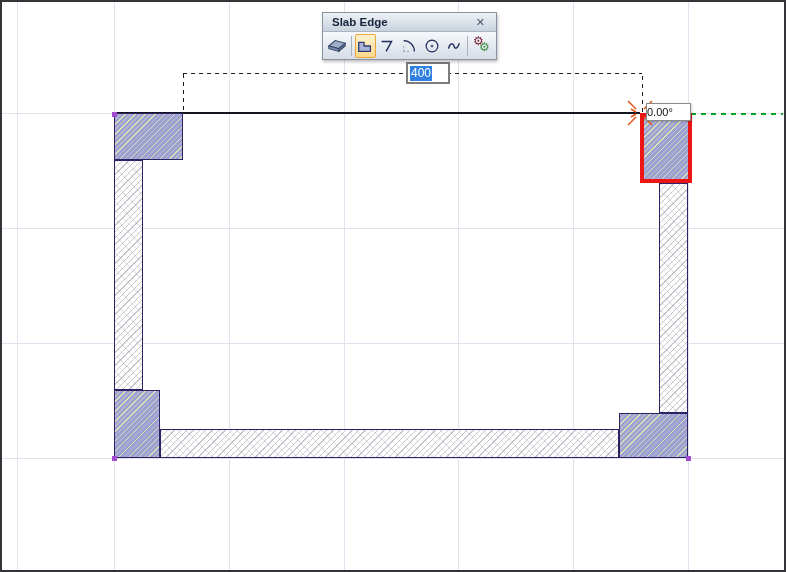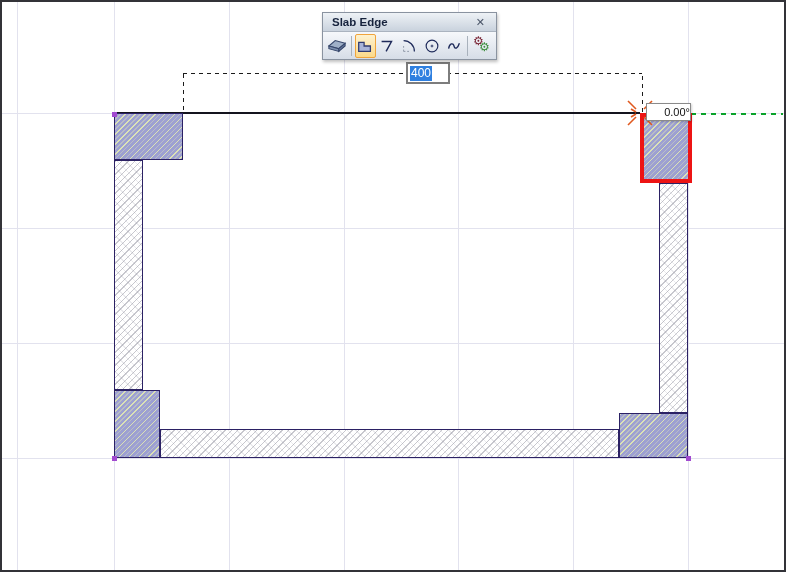--- a/index.html
+++ b/index.html
@@ -45,21 +45,21 @@
   .col-tr{left:640px;top:113px;width:52px;height:70px;border:4px solid #ed1414;}
 
   .handle{position:absolute;width:5px;height:5px;background:#a24ad0;z-index:20;}
   .h-tl{left:112px;top:112px;}
   .h-bl{left:112px;top:456px;}
   .h-br{left:686px;top:456px;}
 
   .snap{position:absolute;left:625px;top:98px;width:30px;height:30px;z-index:25;}
 
   .angle-tip{position:absolute;left:646px;top:103px;width:45px;height:18px;background:#fff;
-    border:1px solid #8a8a8a;display:flex;align-items:center;justify-content:flex-end;
+    border:1px solid #8a8a8a;display:flex;align-items:center;justify-content:flex-start;
     font-size:11px;color:#101010;z-index:30;box-shadow:1px 1px 2px rgba(0,0,0,.18);}
 
   .dim-input{position:absolute;left:406px;top:62px;width:44px;height:22px;background:#fff;
     border:2px solid #7d7d7d;display:flex;align-items:center;padding-left:2px;
     font-size:12px;z-index:30;}
   .dim-input .sel{background:#2f80e0;color:#fff;padding:0 1px;line-height:15px;}
 
   
   .toolbar{position:absolute;left:322px;top:12px;width:175px;height:48px;z-index:40;
     border:1px solid #8a93a0;background:#dde4ec;box-shadow:1px 2px 3px rgba(0,0,0,.25);}

